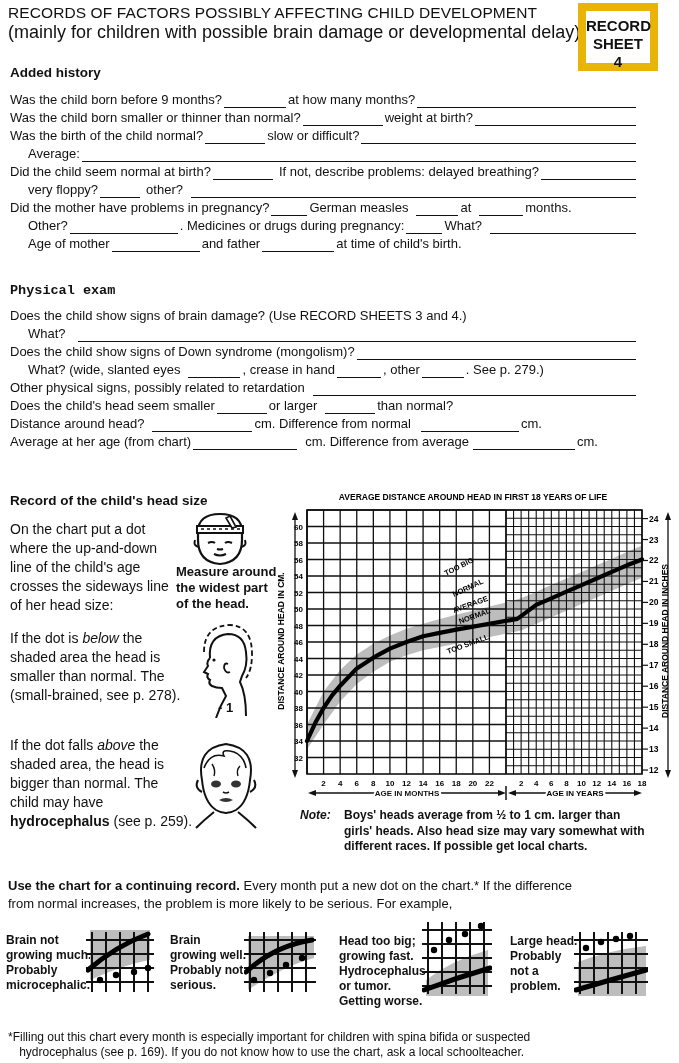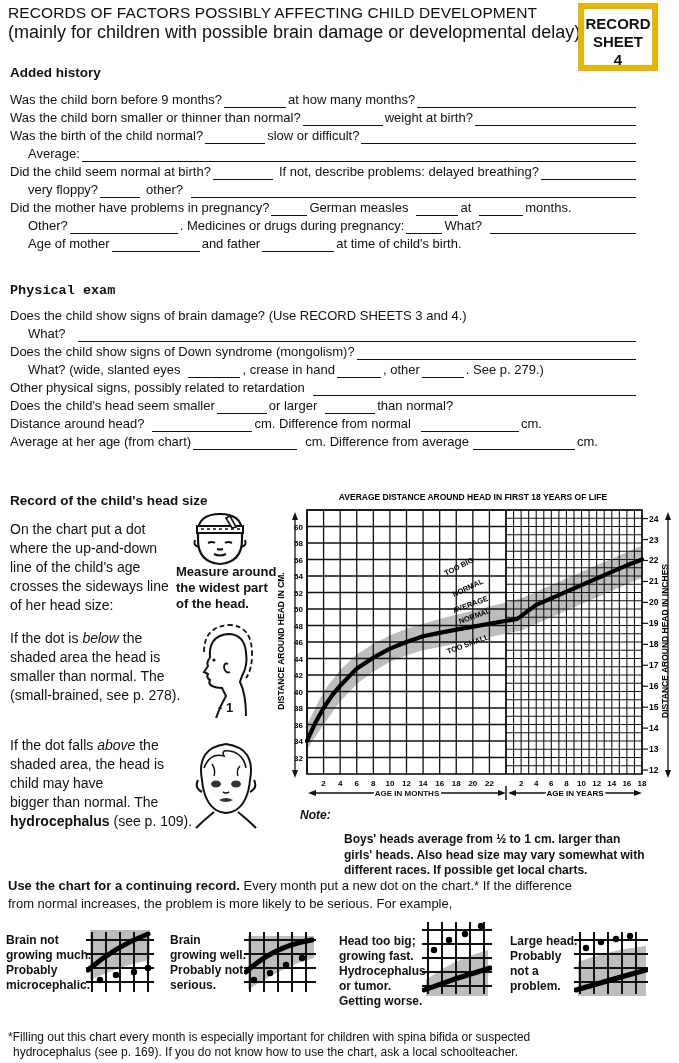--- a/index.html
+++ b/index.html
@@ -1,21 +1,21 @@
 <!DOCTYPE html>
 <html><head>
 <meta charset="utf-8">
 <style>
   html,body{margin:0;padding:0;background:#fff;}
   body{width:679px;height:1063px;position:relative;overflow:hidden;color:#111;
        font-family:"Liberation Sans","DejaVu Sans",sans-serif;}
   .abs{position:absolute;}
   .title{left:8px;top:4px;font-size:15.5px;letter-spacing:0.1px;white-space:nowrap;}
   .subtitle{left:8px;top:22px;font-size:18px;white-space:nowrap;}
-  .rs-box{left:578px;top:3px;width:80px;height:68px;border:6px solid #eab308;box-sizing:border-box;
+  .rs-box{left:578px;top:3px;width:80px;height:68px;border:8px solid #eab308;box-sizing:border-box;
           text-align:center;font-weight:bold;font-size:15px;line-height:18px;padding-top:6px;}
   .h2{font-weight:bold;font-size:13.5px;white-space:nowrap;}
   .form-line{position:absolute;left:10px;width:628px;height:18px;font-size:13px;white-space:nowrap;display:flex;align-items:flex-end;}
   .form-line.ind{left:28px;width:610px;}
   .form-line span.t{padding-bottom:1px;}
   .blank{display:inline-block;border-bottom:1.3px solid #111;height:13px;margin:0 2px;}
   .blank.fill{flex:1;}
   .para{font-size:14px;line-height:19px;white-space:nowrap;}
   .para b{font-weight:bold;}
   .caption{font-size:13px;font-weight:bold;line-height:16px;white-space:nowrap;}
@@ -157,23 +157,23 @@
 <div class="abs para" style="left:10px;top:629px;">
   <div><span>If the dot is </span><i>below</i><span> the</span></div>
   <div>shaded area the head is</div>
   <div>smaller than normal. The</div>
   <div>(small-brained, see p. 278).</div>
 </div>
 
 <div class="abs para" style="left:10px;top:736px;">
   <div><span>If the dot falls </span><i>above</i><span> the</span></div>
   <div>shaded area, the head is</div>
+  <div>bigger than normal. The</div>
   <div>child may have</div>
-  <div>bigger than normal. The</div>
-  <div><b>hydrocephalus</b><span> (see p. 109).</span></div>
+  <div><b>hydrocephalus</b><span> (see p. 259).</span></div>
 </div>
 
 <svg class="abs" style="left:190px;top:510px;" width="60" height="60" viewBox="0 0 60 60">
   <path d="M8 22 Q8 4 30 4 Q52 4 52 22 L52 30 Q52 52 30 54 Q8 52 8 30 Z" fill="#fff" stroke="#111" stroke-width="2.2"></path>
   <path d="M5 30 Q3 36 9 37" fill="none" stroke="#111" stroke-width="2"></path>
   <path d="M55 30 Q57 36 51 37" fill="none" stroke="#111" stroke-width="2"></path>
   <rect x="7" y="16" width="46" height="7" fill="#fff" stroke="#111" stroke-width="2"></rect>
   <path d="M11 19h3M17 19h3M23 19h3M29 19h3M35 19h3M41 19h3M47 19h3" stroke="#111" stroke-width="1.5"></path>
   <path d="M40 6 L46 17 L42 18 L36 8 Z" fill="#fff" stroke="#111" stroke-width="1.6"></path>
   <path d="M18 33 Q22 31 25 33" fill="none" stroke="#111" stroke-width="2"></path>
@@ -394,21 +394,21 @@
     <text x="184" y="127" font-size="7.5" font-weight="bold" transform="rotate(-20 184 127)">AVERAGE</text>
     <text x="190" y="138" font-size="7.5" font-weight="bold" transform="rotate(-20 190 138)">NORMAL</text>
     <text x="178" y="168" font-size="7.5" font-weight="bold" transform="rotate(-20 178 168)">TOO SMALL</text>
   </g>
     <text x="137" y="310" font-size="8" font-weight="bold" text-anchor="middle" fill="#111" style="paint-order:stroke" stroke="#fff" stroke-width="4">AGE IN MONTHS</text>
     <text x="305" y="310" font-size="8" font-weight="bold" text-anchor="middle" style="paint-order:stroke" stroke="#fff" stroke-width="4">AGE IN YEARS</text>
   </svg>
 
 <div class="abs note" style="left:300px;top:808px;">
   <span style="font-style:italic;position:absolute;left:0;top:0;">Note:</span>
-  <div style="margin-left:44px;margin-top:24px;">
+  <div style="margin-left:44px;">
     <div>Boys' heads average from ½ to 1 cm. larger than</div>
     <div>girls' heads. Also head size may vary somewhat with</div>
     <div>different races. If possible get local charts.</div>
   </div>
 </div>
 
 <div class="abs" style="left:8px;top:878px;font-size:13px;white-space:nowrap;"><b>Use the chart for a continuing record.</b><span> Every month put a new dot on the chart.* If the difference</span></div>
 <div class="abs" style="left:8px;top:896px;font-size:13px;white-space:nowrap;">from normal increases, the problem is more likely to be serious. For example,</div>
 
 <div class="abs ex-label" style="left:6px;top:933px;">
@@ -502,16 +502,16 @@
     <line x1="0" y1="24" x2="74" y2="24" stroke="#111" stroke-width="2"></line>
     <line x1="0" y1="38" x2="74" y2="38" stroke="#111" stroke-width="2"></line>
     <line x1="0" y1="52" x2="74" y2="52" stroke="#111" stroke-width="2"></line>
     <path d="M2 60 Q36 50 72 40" fill="none" stroke="#000" stroke-width="5" stroke-linecap="round"></path>
     <circle cx="12" cy="18" r="3.2" fill="#000"></circle>
     <circle cx="27" cy="12" r="3.2" fill="#000"></circle>
     <circle cx="42" cy="9" r="3.2" fill="#000"></circle>
     <circle cx="56" cy="6" r="3.2" fill="#000"></circle>
   </svg>
 
-<div class="abs foot" style="left:8px;top:1030px;">
+<div class="abs foot" style="left:8px;top:1030px;text-align:center;">
   <div>*Filling out this chart every month is especially important for children with spina bifida or suspected</div>
   <div style="padding-left:5px;">hydrocephalus (see p. 169). If you do not know how to use the chart, ask a local schoolteacher.</div>
 </div>
 
 </body></html>

